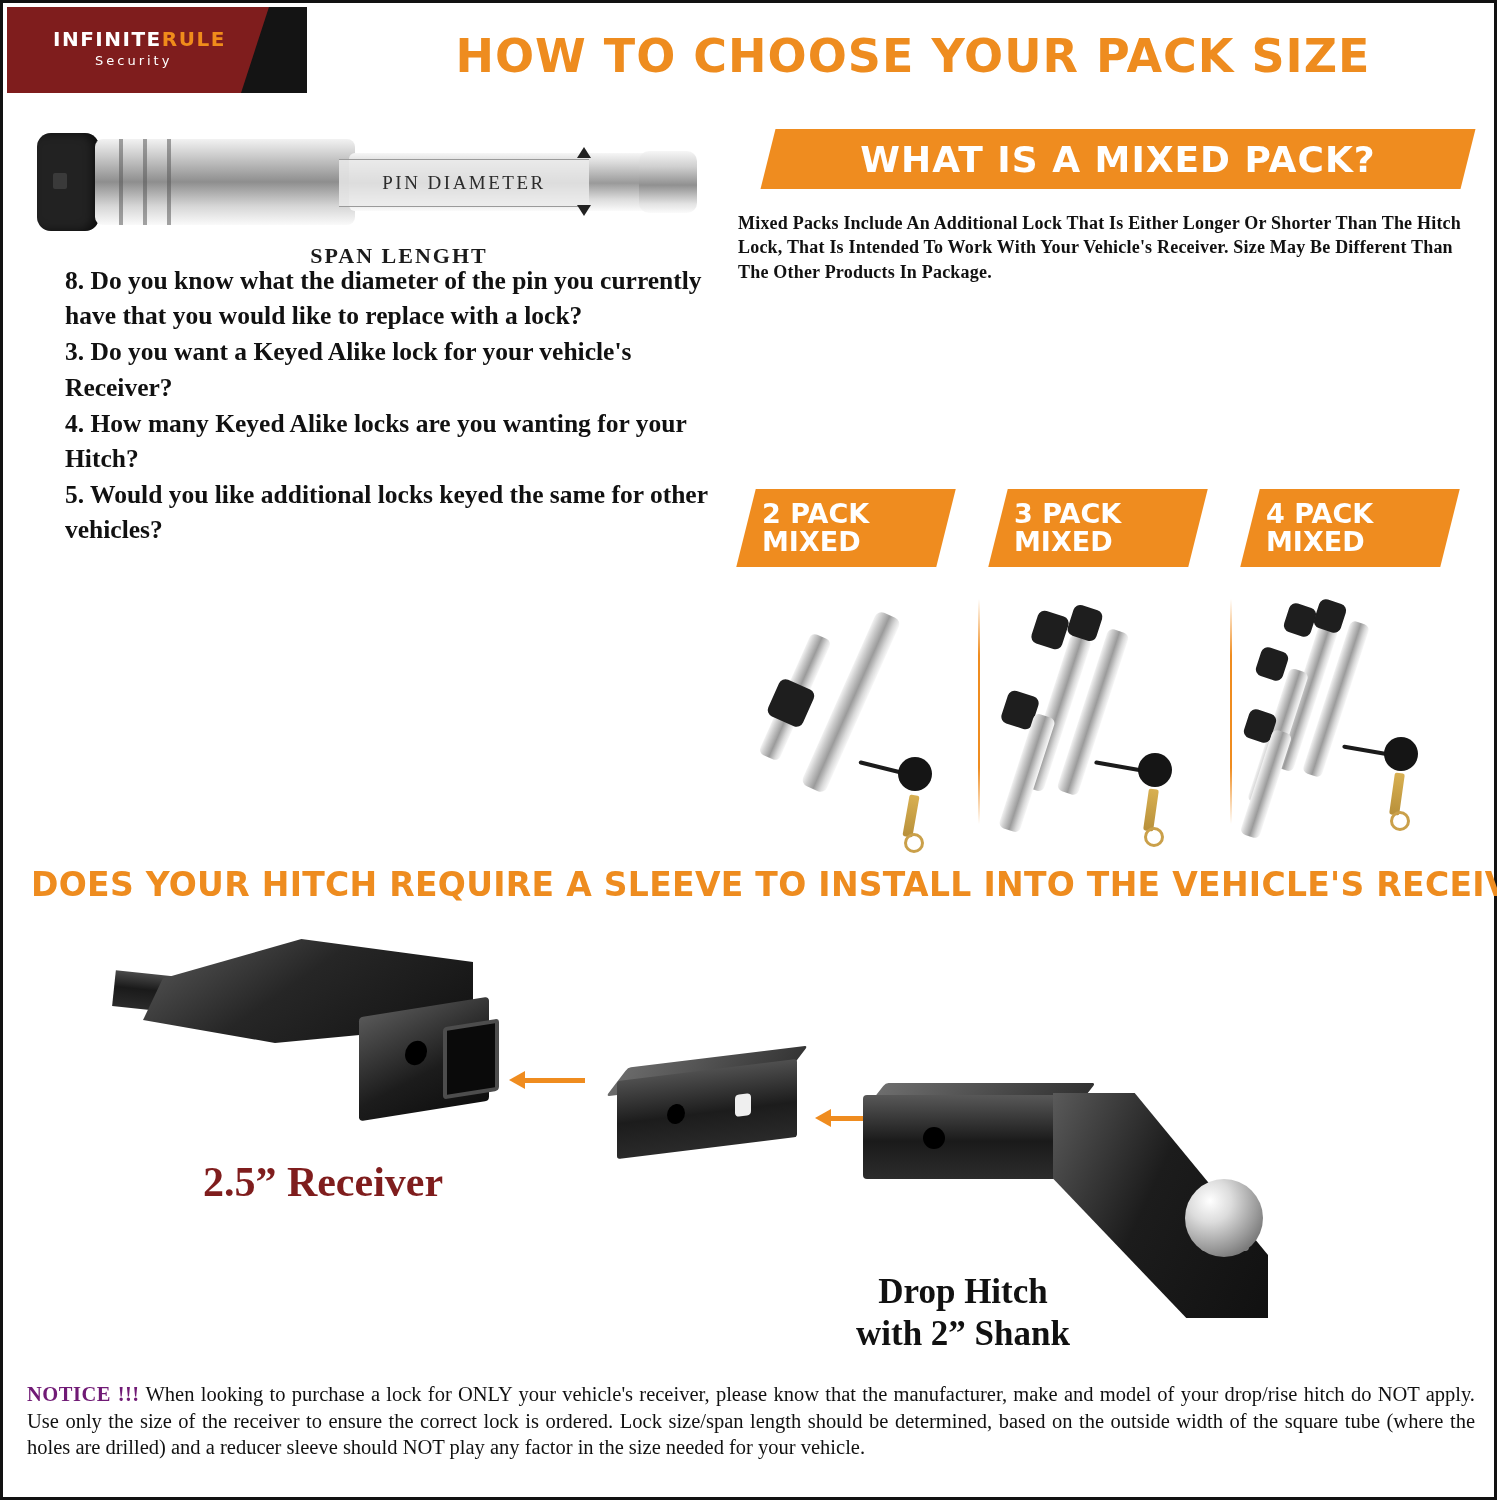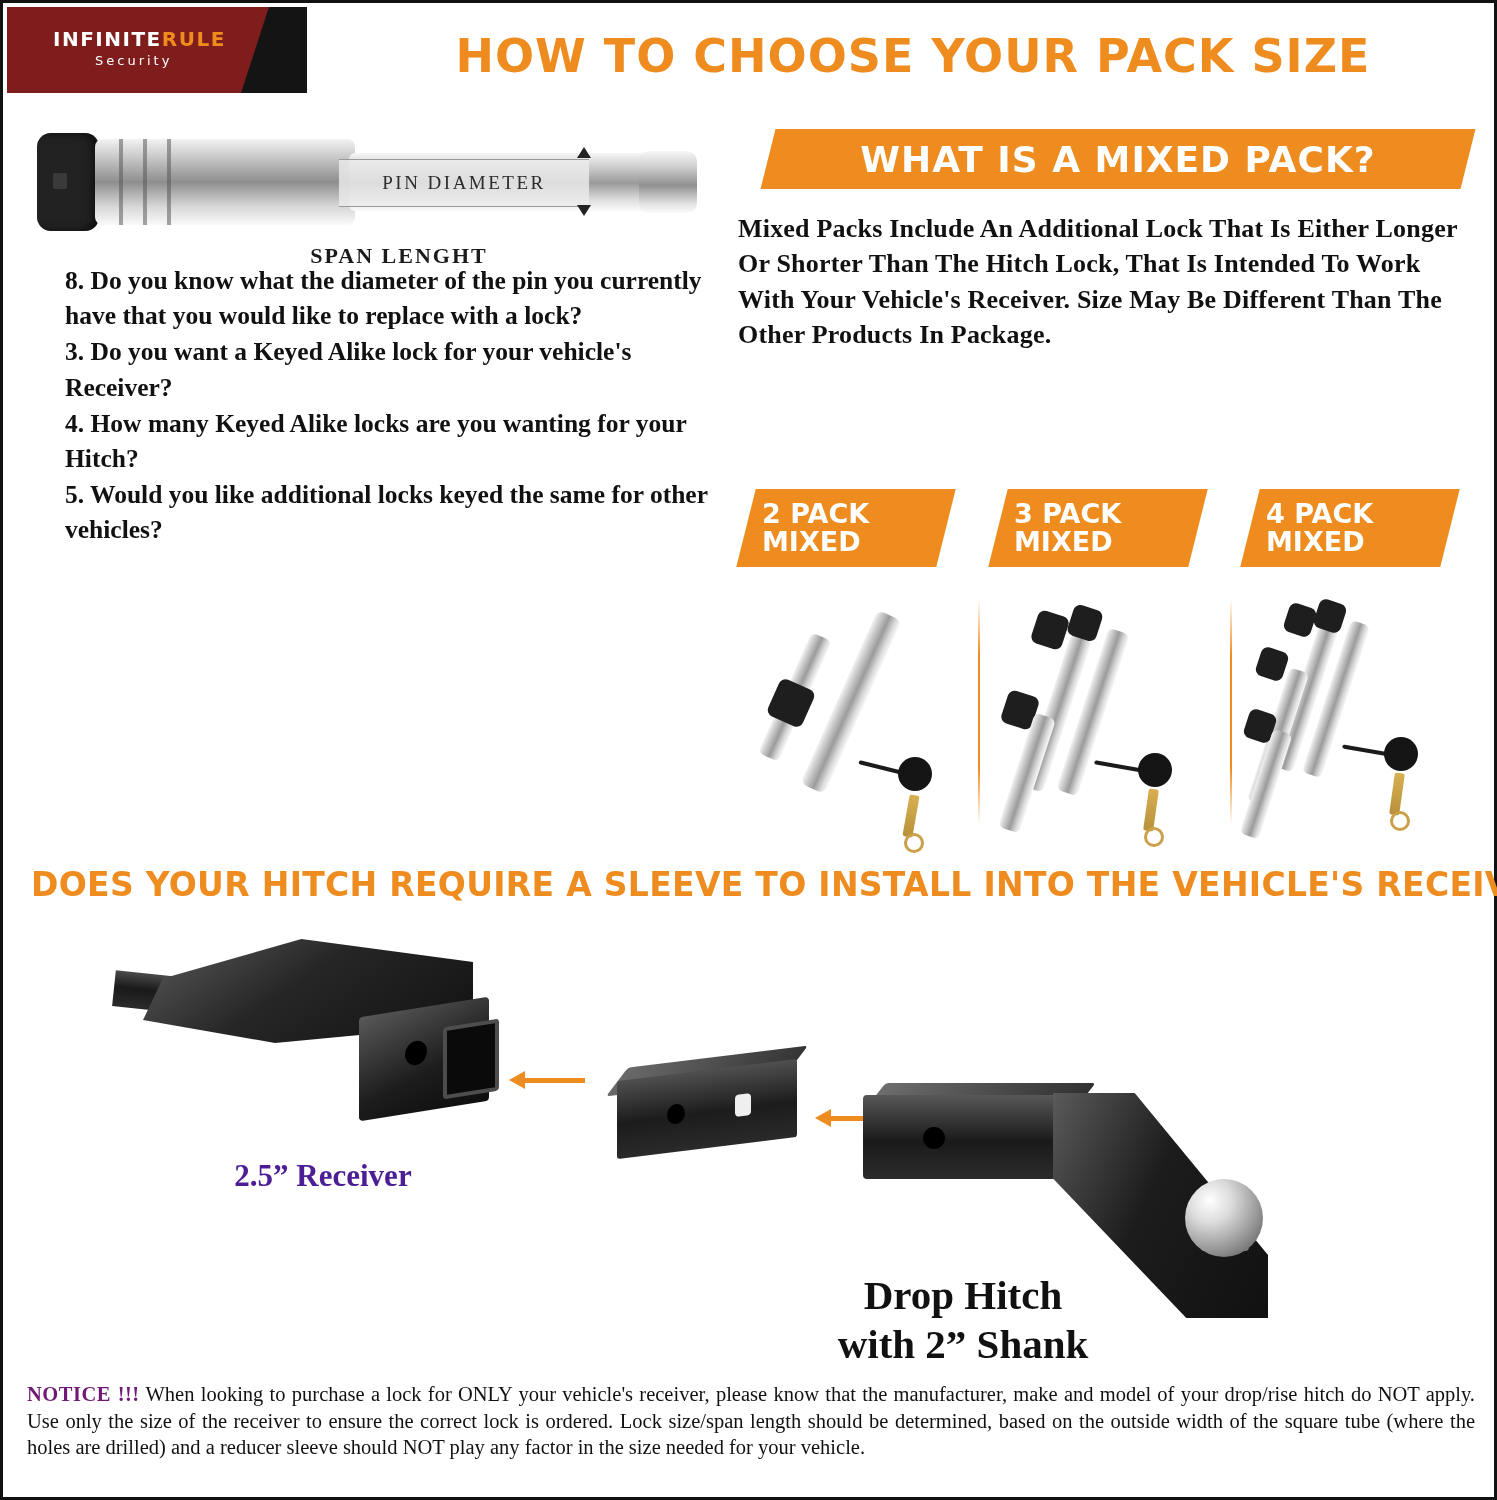--- a/index.html
+++ b/index.html
@@ -214,21 +214,21 @@
     font-size: 36px;
     letter-spacing: 1px;
     color: #fff;
     text-transform: uppercase;
   }
   .mixed-desc {
     margin-top: 22px;
     width: 730px;
     font-family: "Liberation Serif", serif;
     font-weight: bold;
-    font-size: 26px;
+    font-size: 18px;
     line-height: 1.36;
     color: #111;
     letter-spacing: .2px;
   }
 
   .pack-row {
     position: absolute;
     left: 735px; top: 486px;
     width: 745px;
     height: 350px;
@@ -375,22 +375,22 @@
     transform: skewY(-9deg);
     box-sizing: border-box;
   }
   .receiver-caption {
     position: absolute;
     left: 120px; top: 1155px;
     width: 400px;
     text-align: center;
     font-family: "Liberation Serif", serif;
     font-weight: bold;
-    font-size: 31px;
-    color: #4c1d95;
+    font-size: 42px;
+    color: #7f1d1d;
   }
 
   .sleeve-caption {
     position: absolute;
     left: 560px; top: 948px;
     width: 500px;
     text-align: center;
     font-family: "Liberation Serif", serif;
     font-weight: bold;
     font-size: 31px;
@@ -508,21 +508,21 @@
     border-radius: 50%;
     background: radial-gradient(circle at 32% 28%, #ffffff 0%, #dcdcdc 28%, #9a9a9a 62%, #4c4c4c 100%);
   }
   .hitch-caption {
     position: absolute;
     left: 770px; top: 1268px;
     width: 380px;
     text-align: center;
     font-family: "Liberation Serif", serif;
     font-weight: bold;
-    font-size: 41px;
+    font-size: 35px;
     line-height: 1.2;
     color: #111;
   }
 
   
   .notice {
     position: absolute;
     left: 24px; top: 1378px;
     width: 1448px;
     font-family: "Liberation Serif", serif;

